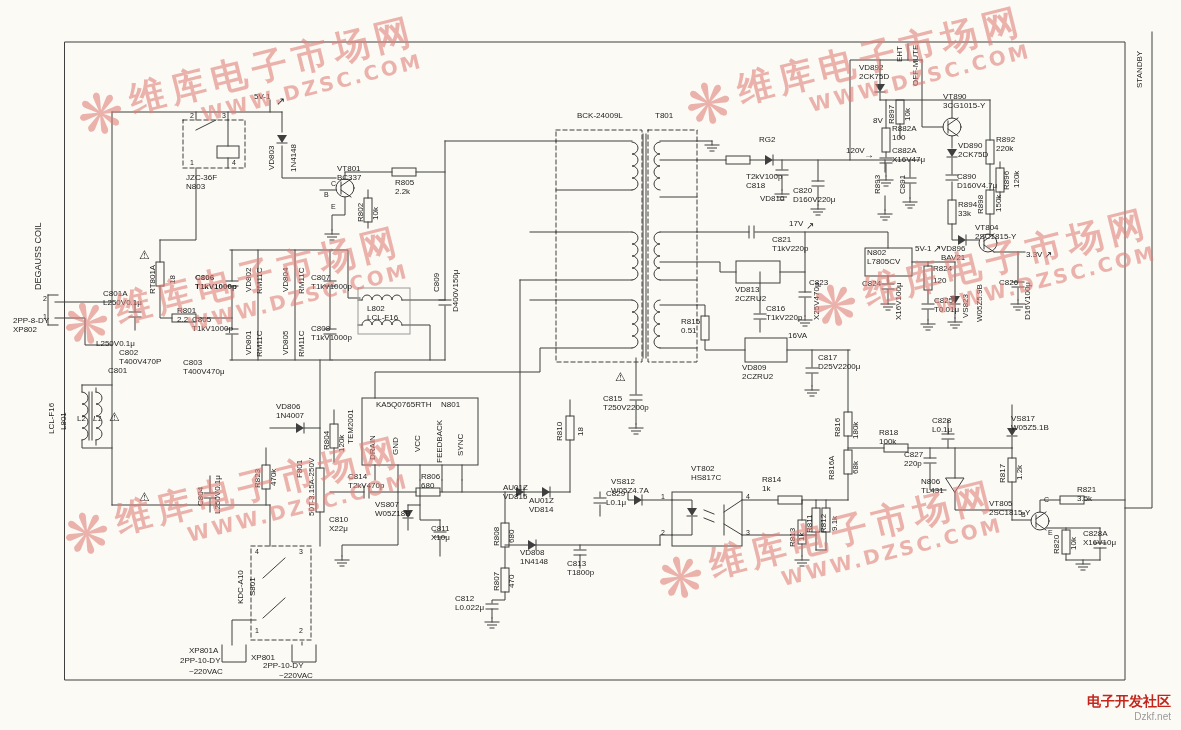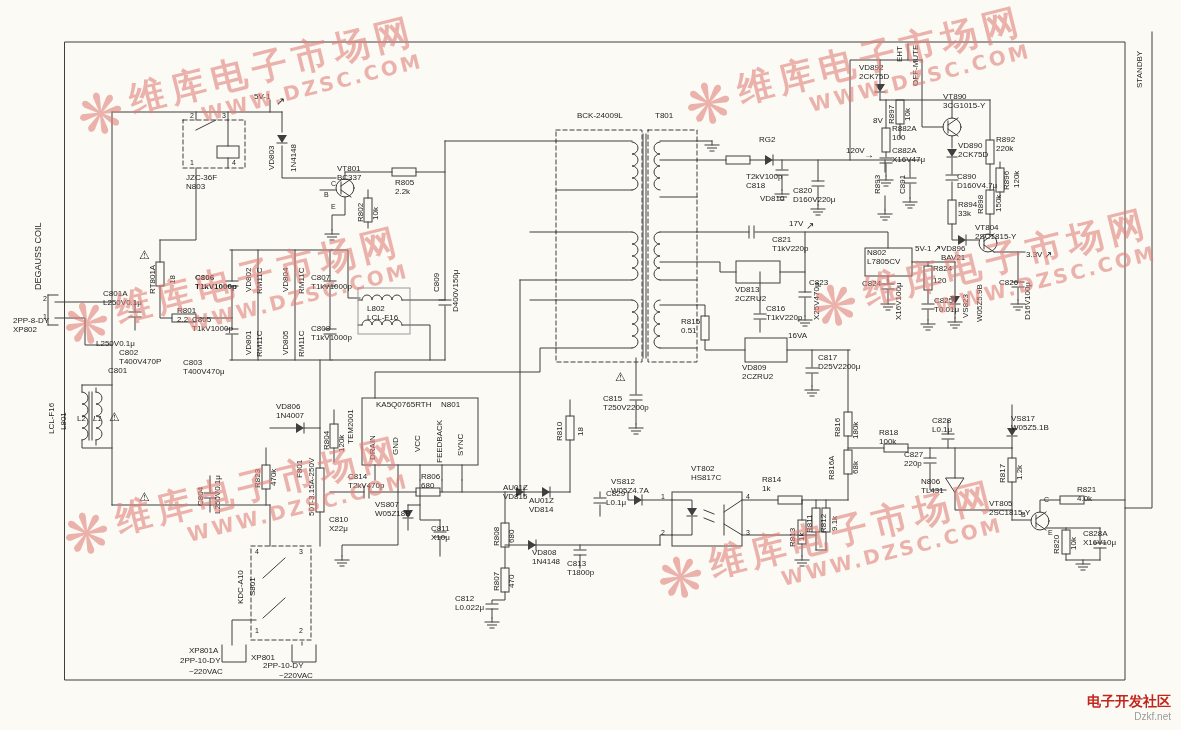--- a/index.html
+++ b/index.html
@@ -292,21 +292,21 @@
       <span class="lbl" style="left: 329px; top: 516px;">C810
 X22μ</span>
       <span class="lbl" style="left: 431px; top: 525px;">C811
 X10μ</span>
       <span class="lbl" style="left: 503px; top: 484px;">AU01Z
 VD815</span>
       <span class="lbl" style="left: 529px; top: 497px;">AU01Z
 VD814</span>
       <span class="lbl" style="left: 493px; top: 546px; transform: rotate(-90deg);">R808</span>
       <span class="lbl" style="left: 508px; top: 543px; transform: rotate(-90deg);">680</span>
-      <span class="lbl" style="left: 520px; top: 549px; margin-left: 12px;">VD808
+      <span class="lbl" style="left: 520px; top: 549px;">VD808
 1N4148</span>
       <span class="lbl" style="left: 567px; top: 560px;">C813
 T1800p</span>
       <span class="lbl" style="left: 493px; top: 591px; transform: rotate(-90deg);">R807</span>
       <span class="lbl" style="left: 508px; top: 588px; transform: rotate(-90deg);">470</span>
       <span class="lbl" style="left: 455px; top: 595px;">C812
 L0.022μ</span>
       <span class="lbl" style="left: 582px; top: 490px; margin-left: 24px;">C829
 L0.1μ</span>
       <span class="lbl" style="left: 611px; top: 478px;">VS812
@@ -344,21 +344,21 @@
       <span class="lbl" style="left: 999px; top: 483px; transform: rotate(-90deg);">R817</span>
       <span class="lbl" style="left: 1016px; top: 480px; transform: rotate(-90deg);">1.2k</span>
       <span class="lbl" style="left: 1011px; top: 415px;">VS817
 W05Z5.1B</span>
       <span class="lbl" style="left: 989px; top: 500px;">VT805
 2SC1815-Y</span>
       <span class="lbl" style="left: 1044px; top: 496px; font-size: 7px;">C</span>
       <span class="lbl" style="left: 1021px; top: 511px; font-size: 7px;">B</span>
       <span class="lbl" style="left: 1048px; top: 529px; font-size: 7px;">E</span>
       <span class="lbl" style="left: 1077px; top: 486px;">R821
-4.0k</span>
+3.5k</span>
       <span class="lbl" style="left: 1053px; top: 554px; transform: rotate(-90deg);">R820</span>
       <span class="lbl" style="left: 1070px; top: 550px; transform: rotate(-90deg);">10k</span>
       <span class="lbl" style="left: 1083px; top: 530px;">C828A
 X16V10μ</span>
       <span class="lbl" style="left: 759px; top: 136px;">RG2</span>
       <span class="lbl" style="left: 760px; top: 164px; margin-top: 31px;">VD810</span>
       <span class="lbl" style="left: 746px; top: 173px;">T2kV100p
 C818</span>
       <span class="lbl" style="left: 793px; top: 187px;">C820
 D160V220μ</span>

